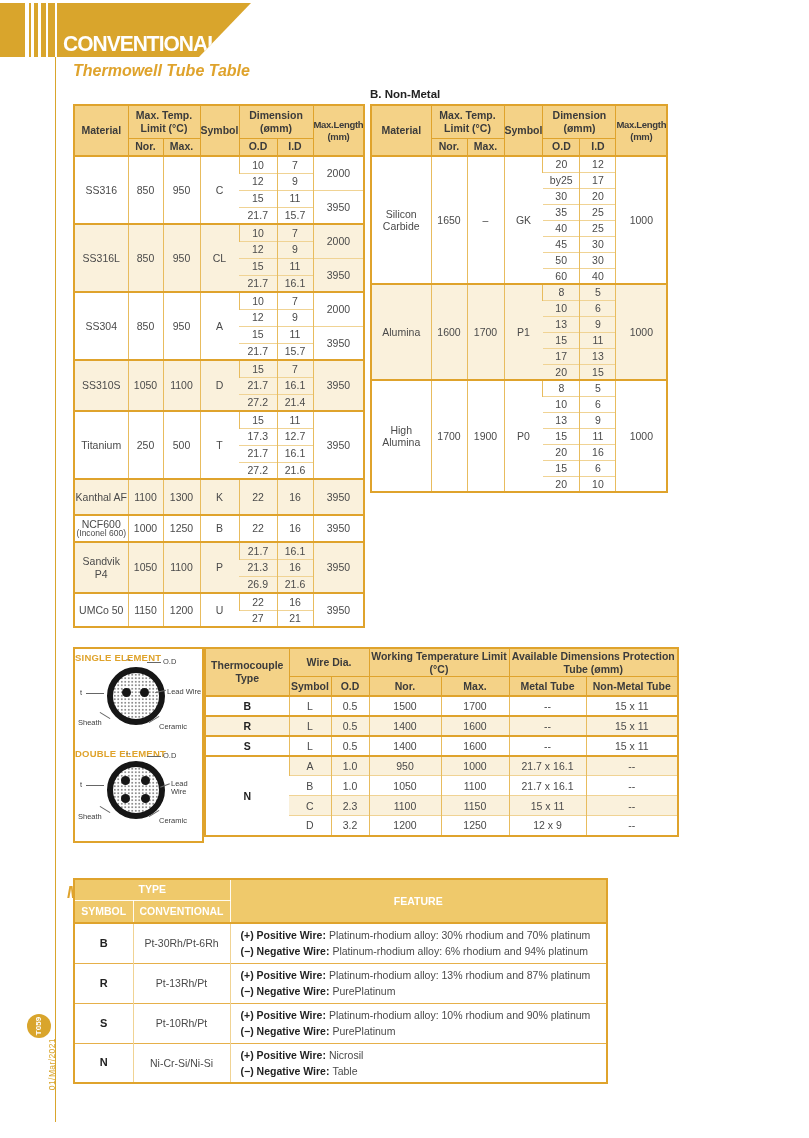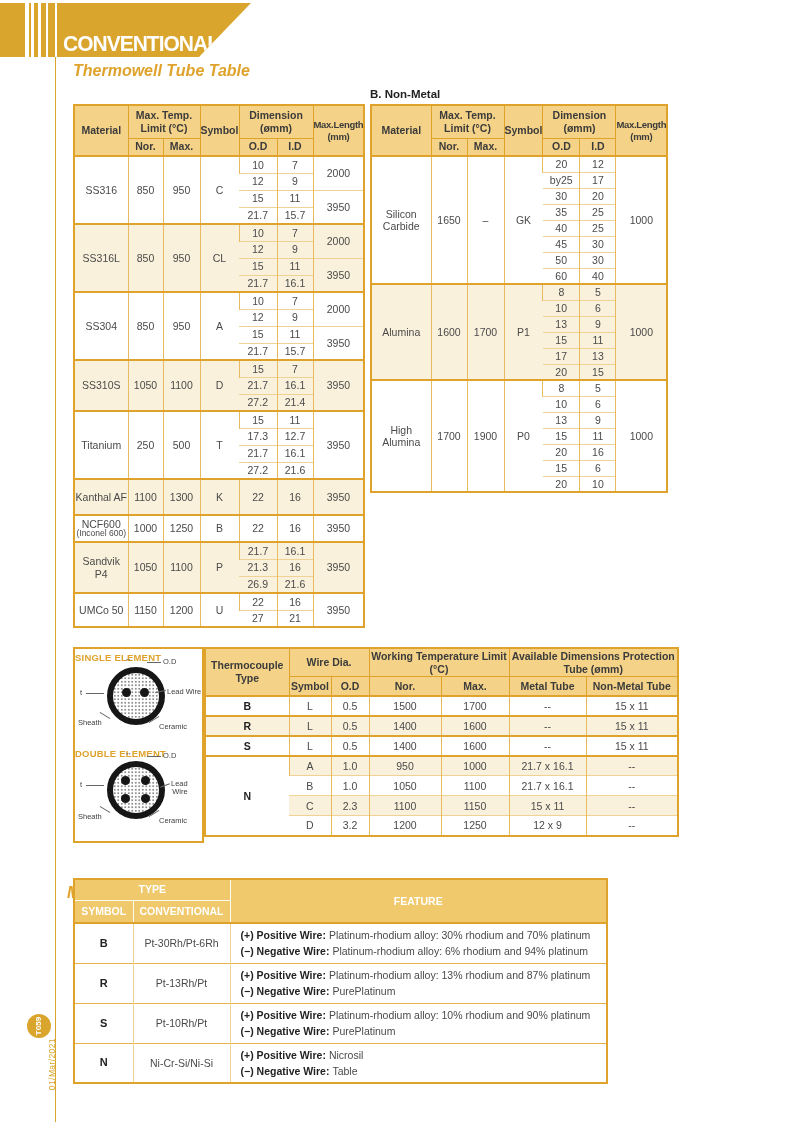--- a/index.html
+++ b/index.html
@@ -73,21 +73,21 @@
   .single .sh-lbl{left:3px;top:70px;}
   .single .sh-line{left:24px;top:66px;width:12px;transform:rotate(32deg);}
   .single .ce-lbl{left:84px;top:74px;}
   .single .ce-line{left:73px;top:70px;width:12px;transform:rotate(-32deg);}
   
   .double .od-arrow{left:50px;top:4px;font-size:7px;}
   .double .od-lbl{left:88px;top:7px;}
   .double .od-line{left:72px;top:11px;width:14px;}
   .double .t-lbl{left:5px;top:36px;}
   .double .t-line{left:11px;top:40px;width:18px;}
-  .double .lw-lbl{left:96px;top:35px;text-align:right;}
+  .double .lw-lbl{left:96px;top:35px;}
   .double .lw-line{left:85px;top:40px;width:10px;transform:rotate(-20deg);}
   .double .sh-lbl{left:3px;top:68px;}
   .double .sh-line{left:24px;top:64px;width:12px;transform:rotate(32deg);}
   .double .ce-lbl{left:84px;top:72px;}
   .double .ce-line{left:73px;top:68px;width:12px;transform:rotate(-32deg);}
 
   
   .pos-mat{position:absolute;left:73px;top:878px;}
   .mattbl th{background:#EFC96B;color:#fff;border:1px solid rgba(255,255,255,.9);}
   .mattbl tbody td{border-top:1px solid #E6B04A;border-left:1px solid #F0D394;}

